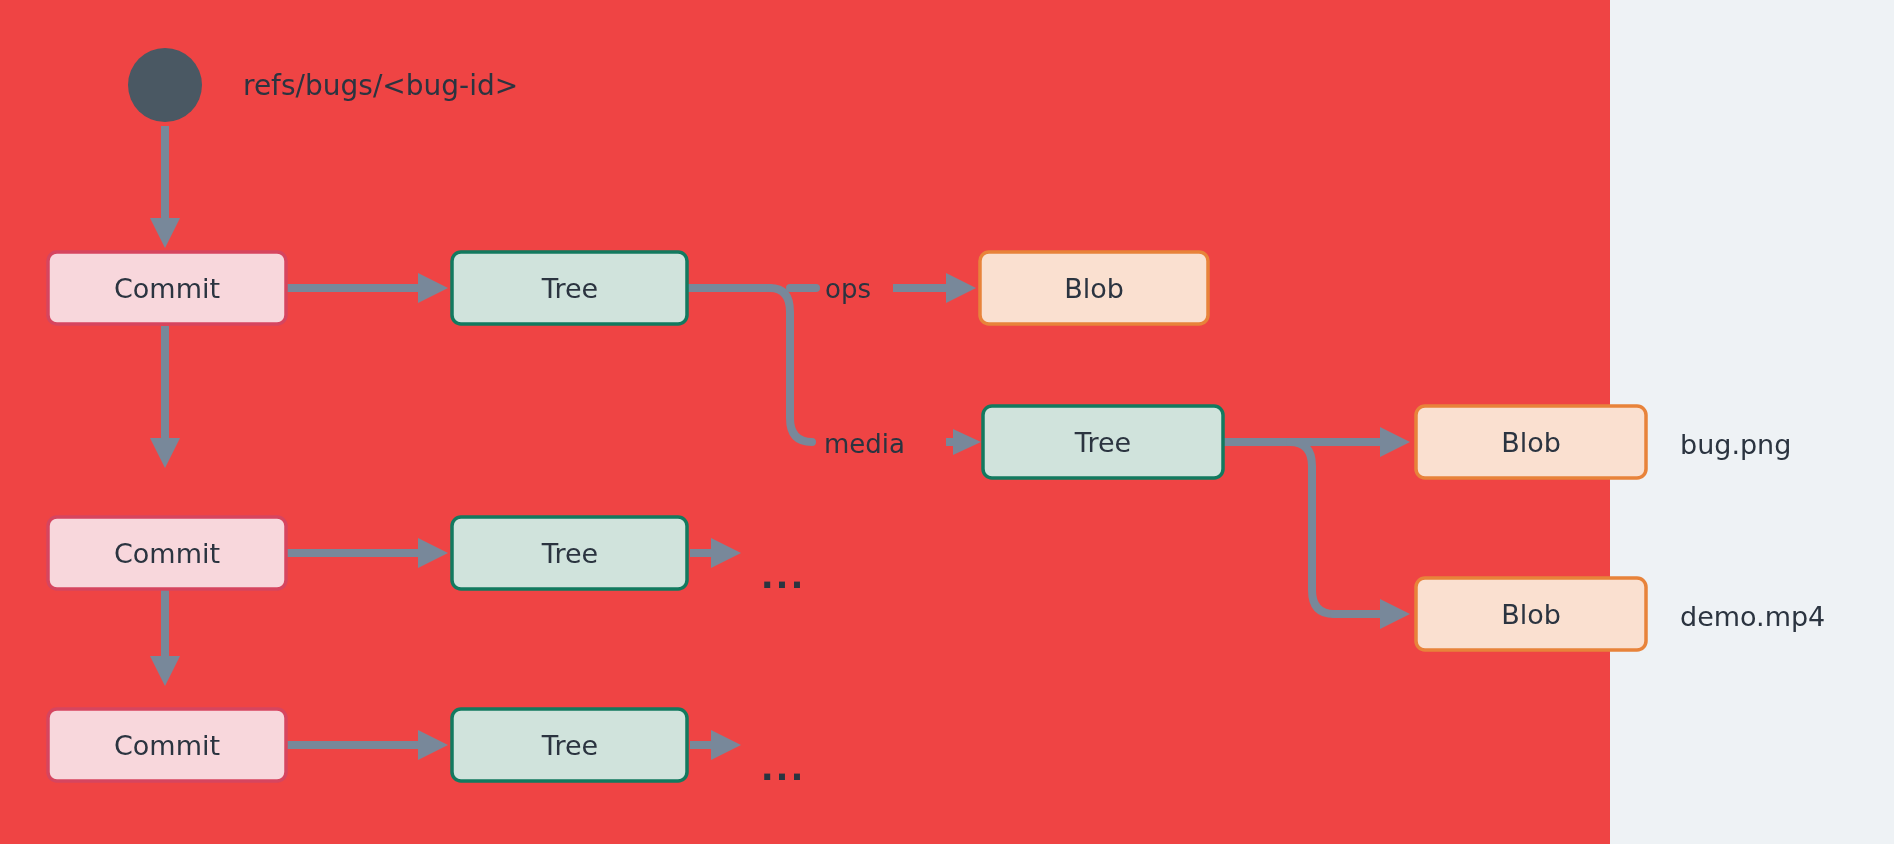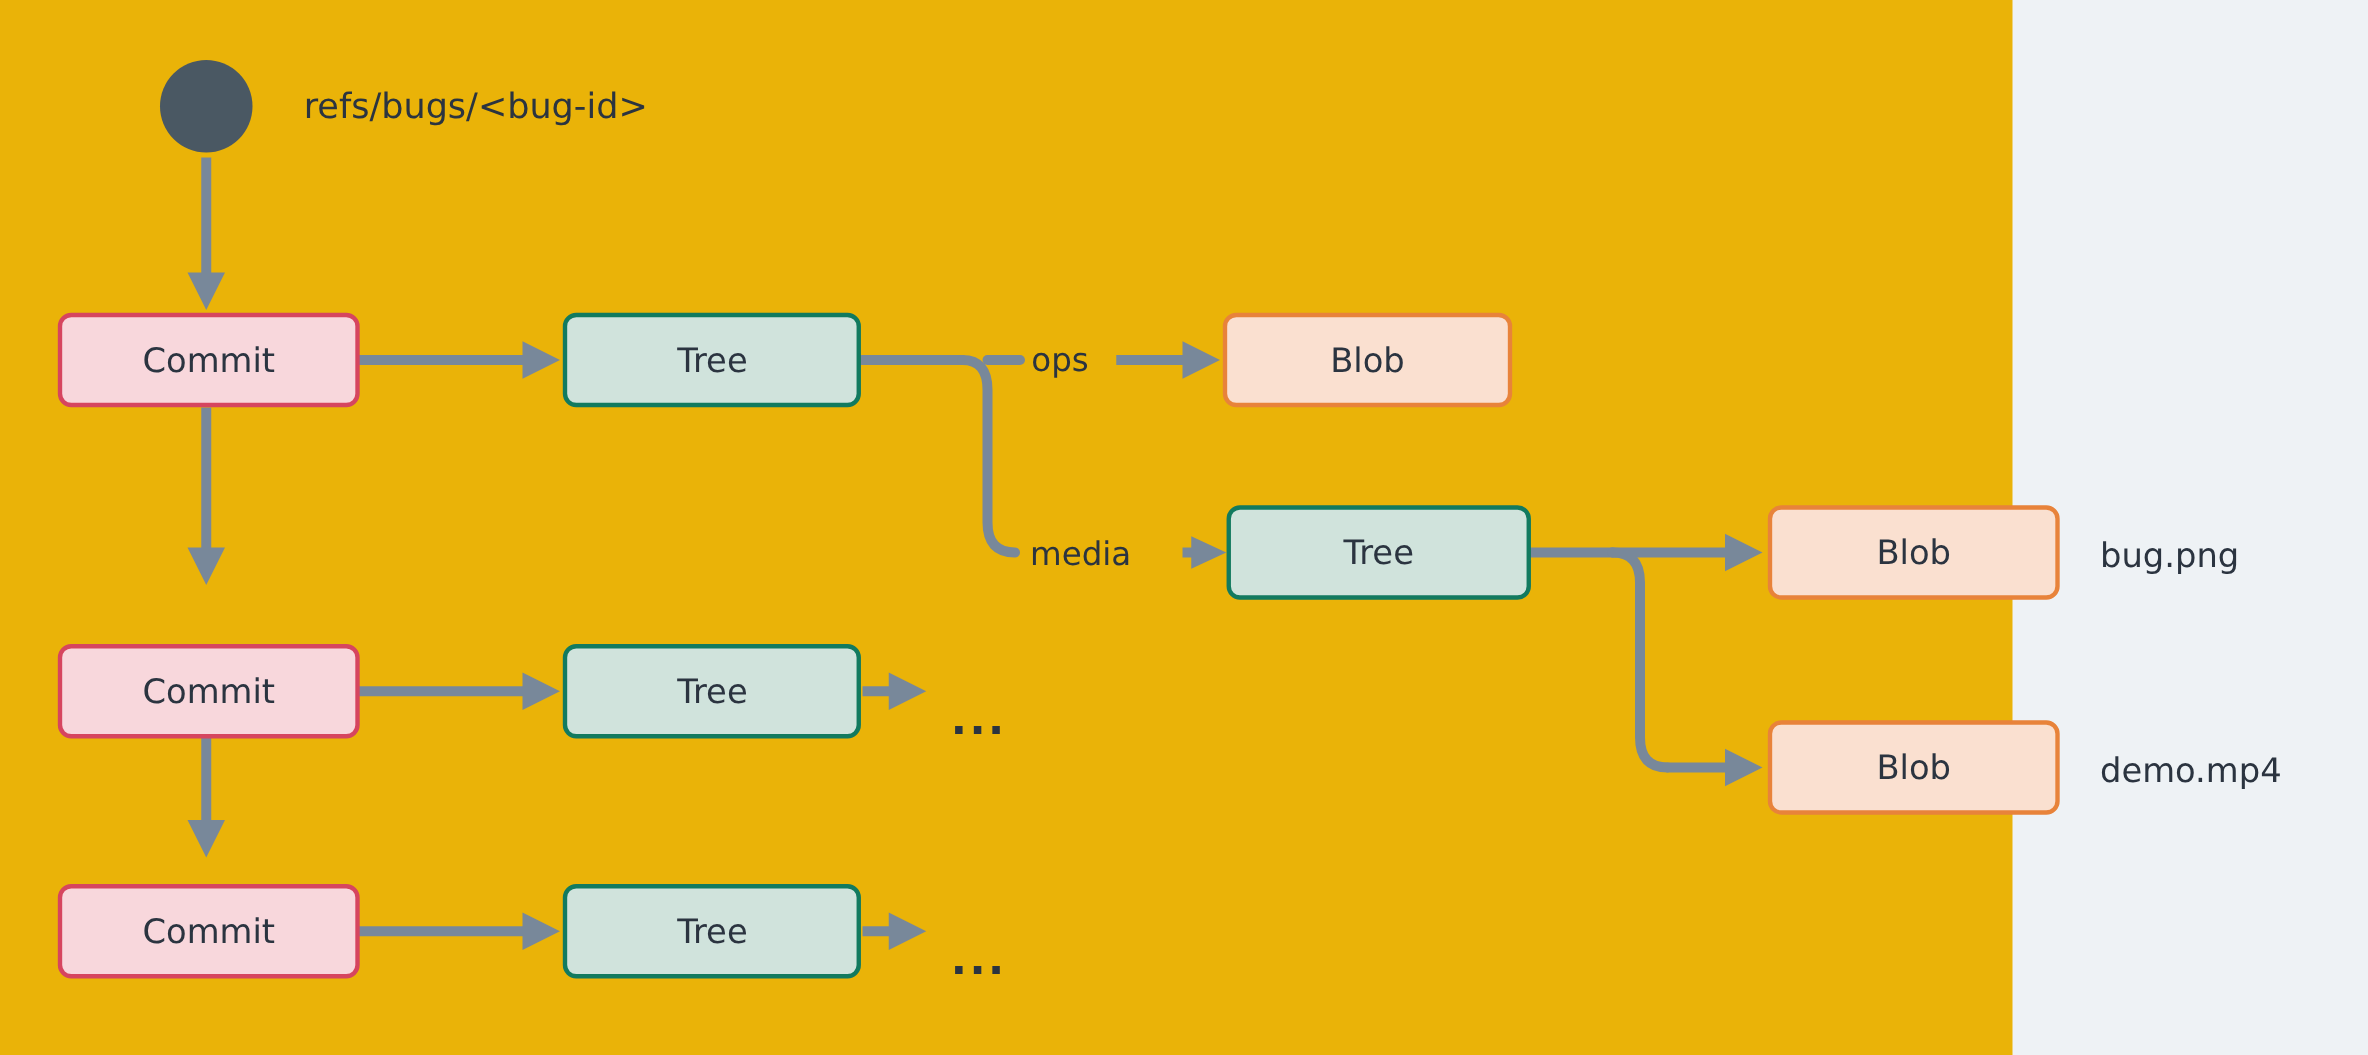--- a/index.html
+++ b/index.html
@@ -10,21 +10,21 @@
   body {
     width: 1894px;
     height: 844px;
     font-family: "DejaVu Sans", "Liberation Sans", sans-serif;
     overflow: hidden;
   }
   #diagram-root {
     position: relative;
     width: 1610px;
     height: 844px;
-    background: #eab308;
+    background: #ef4444;
   }
   svg.canvas {
     position: absolute;
     top: 0;
     left: 0;
     width: 1894px;
     height: 844px;
     display: block;
   }
   .node-label {

